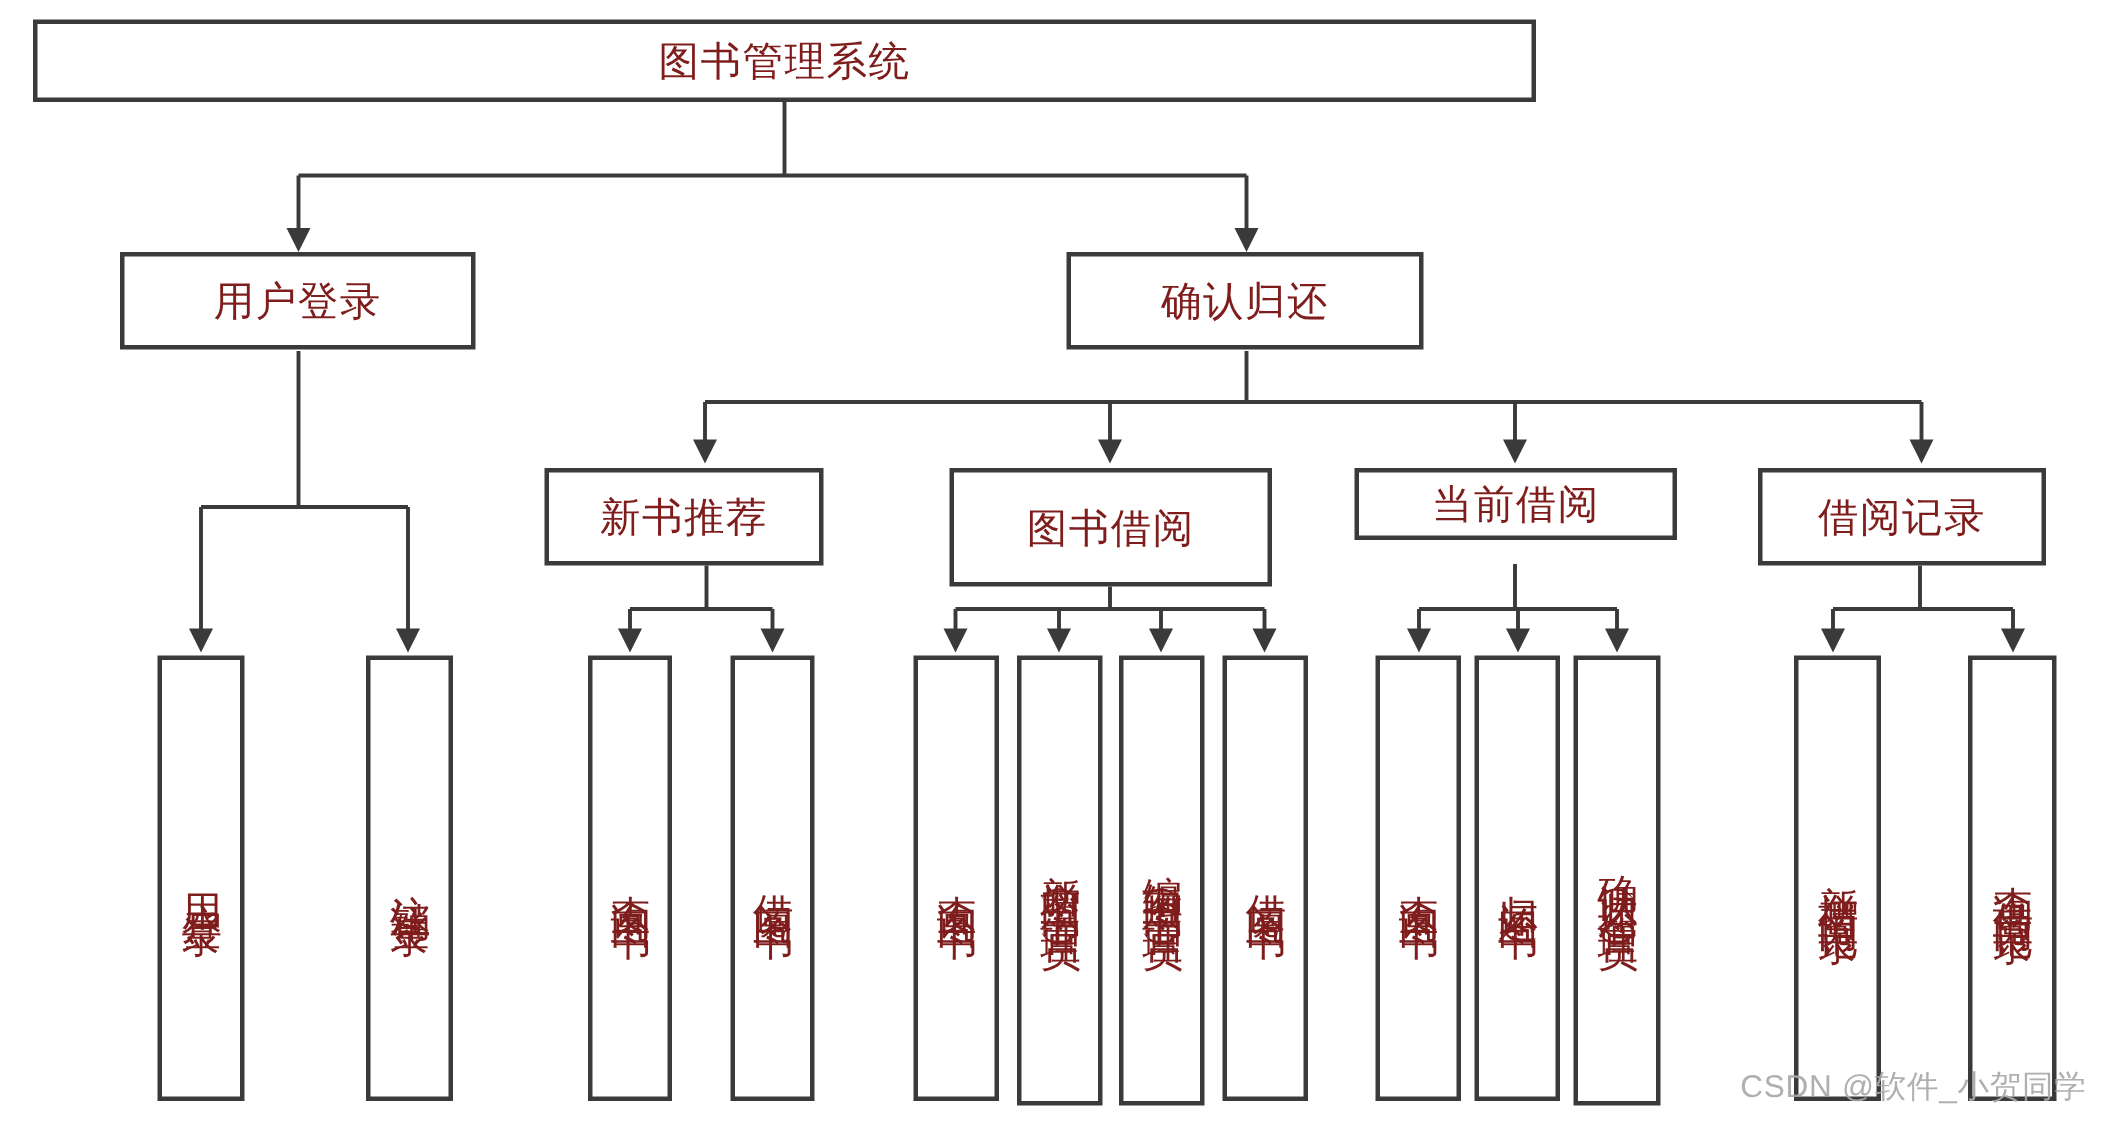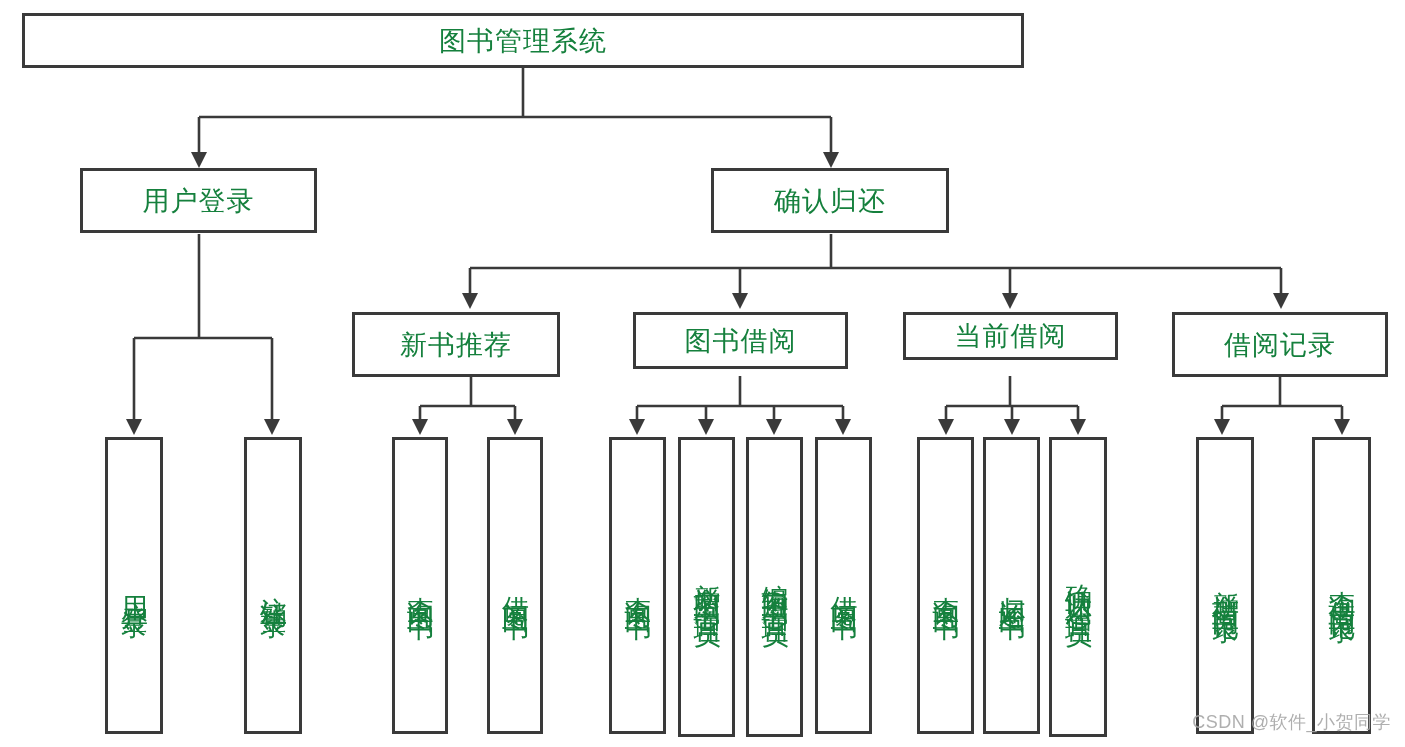--- a/index.html
+++ b/index.html
@@ -8,36 +8,36 @@
     font-family: "Liberation Sans", sans-serif;
   }
   #stage { position: absolute; inset: 0; width: 1405px; height: 747px; }
   .box {
     position: absolute;
     border: 3px solid #3a3a3a;
     background: #ffffff;
     box-sizing: border-box;
     display: grid;
     place-items: center;
-    color: #15803d;
+    color: #7f1d1d;
     z-index: 2;
   }
   .h { font-size: 27px; letter-spacing: 1px; white-space: nowrap; }
   .v {
     font-size: 27px;
     writing-mode: vertical-rl;
     text-orientation: mixed;
     letter-spacing: 5.5px;
     line-height: 1;
   }
   #connectors { position: absolute; left: 0; top: 0; z-index: 1; }
   .watermark {
     position: absolute;
     right: 14px; top: 710px;
-    font-size: 18px;
+    font-size: 21px;
     color: rgba(168,168,168,0.92);
     letter-spacing: 0.5px;
     z-index: 4;
     white-space: nowrap;
   }
 </style>
 </head>
 <body>
 
 <div id="stage">
@@ -73,24 +73,24 @@
       <polygon points="1214,419 1230,419 1222,435"></polygon>
       <polygon points="1334,419 1350,419 1342,435"></polygon>
     </g>
   </svg>
 
   <div class="box h" style="left:22px; top:13px; width:1002px; height:55px">图书管理系统</div>
 
   <div class="box h" style="left:80px; top:168px; width:237px; height:65px">用户登录</div>
   <div class="box h" style="left:711px; top:168px; width:238px; height:65px">确认归还</div>
 
-  <div class="box h" style="left:352px; top:312px; width:208px; height:65px">新书推荐</div>
-  <div class="box h" style="left:633px; top:312px; width:215px; height:57px">图书借阅</div>
+  <div class="box h" style="left:363px; top:312px; width:186px; height:65px">新书推荐</div>
+  <div class="box h" style="left:633px; top:312px; width:215px; height:79px">图书借阅</div>
   <div class="box h" style="left:903px; top:312px; width:215px; height:48px">当前借阅</div>
-  <div class="box h" style="left:1172px; top:312px; width:216px; height:65px">借阅记录</div>
+  <div class="box h" style="left:1172px; top:312px; width:192px; height:65px">借阅记录</div>
 
   <div class="box v" style="left:105px; top:437px; width:58px; height:297px">用户登录</div>
   <div class="box v" style="left:244px; top:437px; width:58px; height:297px">注销登录</div>
 
   <div class="box v" style="left:392px; top:437px; width:56px; height:297px">查询图书</div>
   <div class="box v" style="left:487px; top:437px; width:56px; height:297px">借阅图书</div>
 
   <div class="box v" style="left:609px; top:437px; width:57px; height:297px">查询图书</div>
   <div class="box v" style="left:678px; top:437px; width:57px; height:300px">新增图书（管理员）</div>
   <div class="box v" style="left:746px; top:437px; width:57px; height:300px">编辑图书（管理员）</div>

